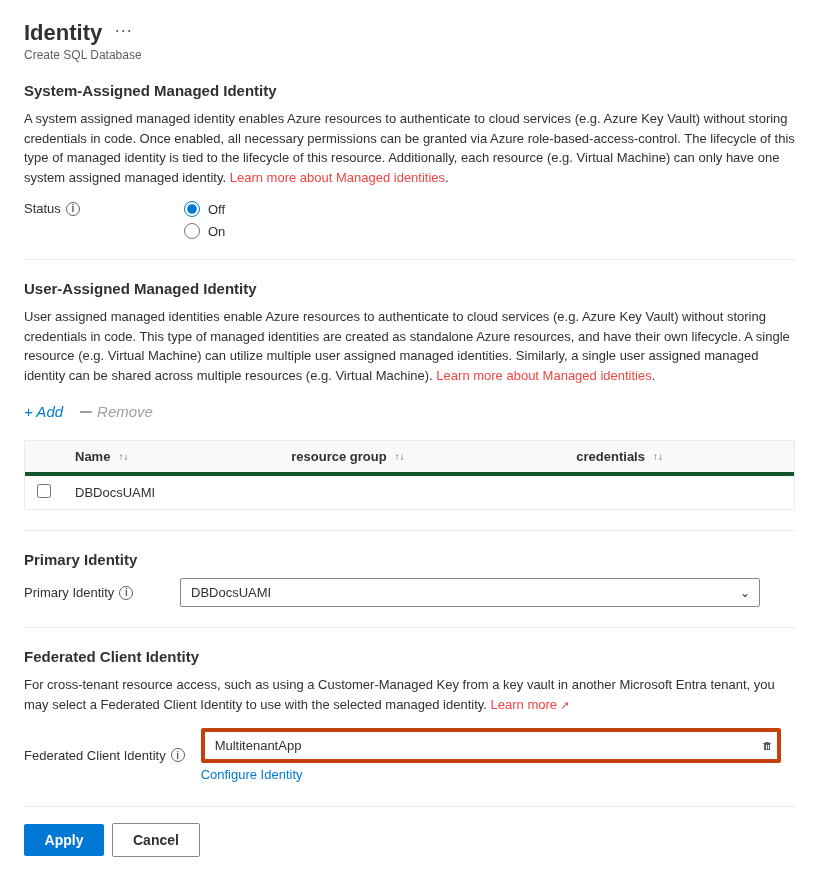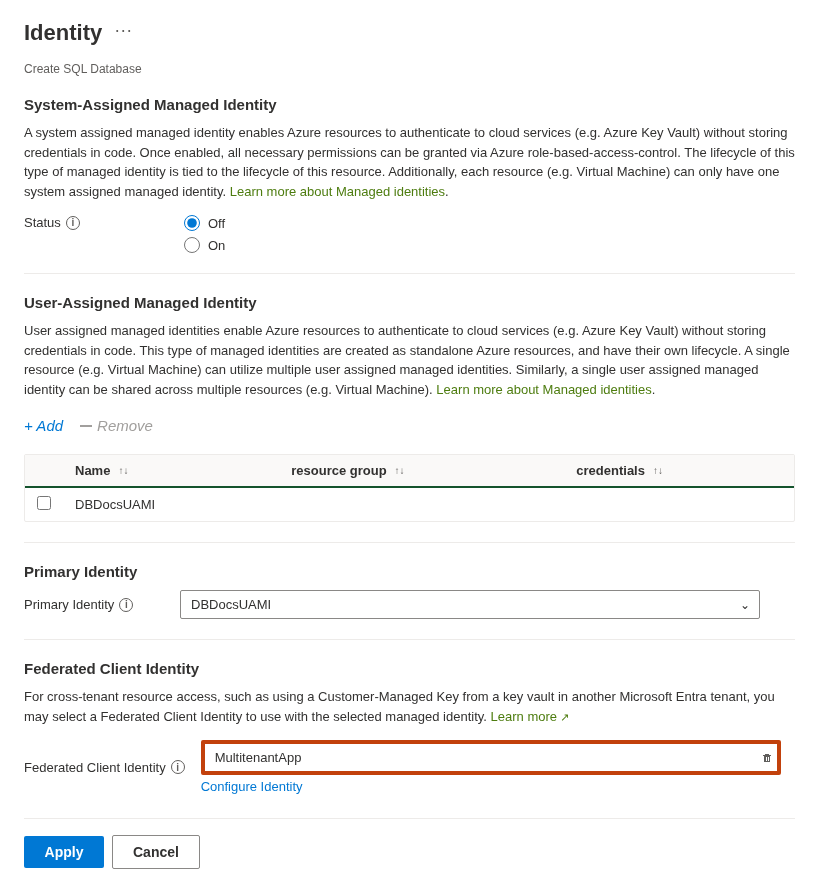--- a/index.html
+++ b/index.html
@@ -14,21 +14,21 @@
     .page-title {
       font-size: 22px;
       font-weight: 600;
       color: #323130;
       display: inline-block;
     }
     .page-title-row {
       display: flex;
       align-items: flex-start;
       gap: 8px;
-      margin-bottom: 16px;
+      margin-bottom: 2px;
     }
     .subtitle {
       font-size: 12px;
       color: #605e5c;
       margin-bottom: 20px;
     }
     .section-title {
       font-size: 15px;
       font-weight: 600;
       color: #323130;
@@ -39,21 +39,21 @@
       border-top: 1px solid #edebe9;
       margin: 20px 0;
     }
     .description-text {
       font-size: 13px;
       color: #323130;
       line-height: 1.5;
       margin-bottom: 14px;
     }
     .link {
-      color: #4d7c0f;
+      color: #ef4444;
       text-decoration: none;
     }
     .link-external::after {
       content: ' ↗';
       font-size: 11px;
     }
     .status-row {
       display: flex;
       align-items: flex-start;
       gap: 80px;
@@ -130,21 +130,21 @@
     .table {
       width: 100%;
       border-collapse: collapse;
     }
     .table th {
       text-align: left;
       font-size: 13px;
       font-weight: 600;
       color: #323130;
       padding: 8px 12px;
-      border-bottom: 2px solid #14532d;
+      border-bottom: 4px solid #14532d;
       background: #faf9f8;
     }
     .table td {
       padding: 8px 12px;
       font-size: 13px;
       color: #323130;
       border-bottom: 1px solid #edebe9;
     }
     .table tr:last-child td {
       border-bottom: none;

